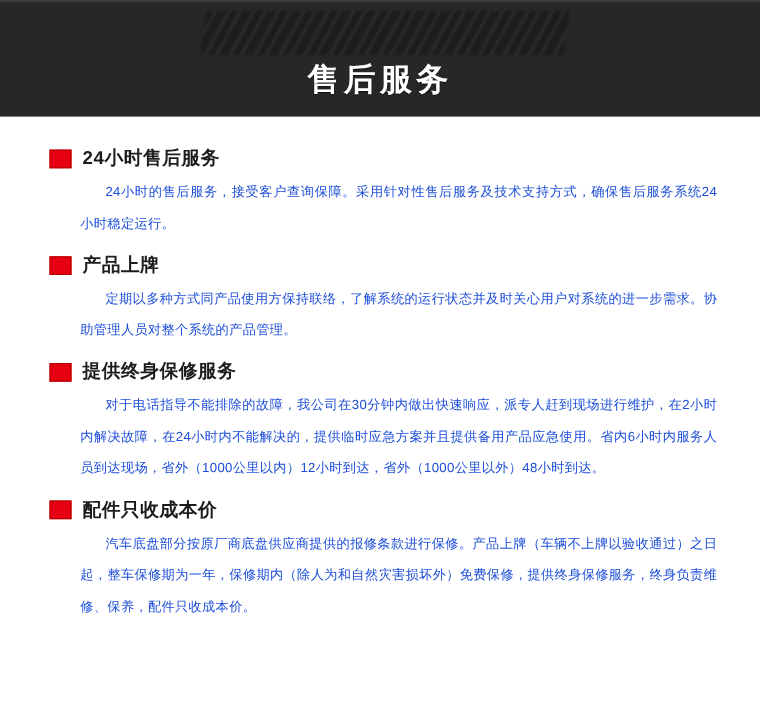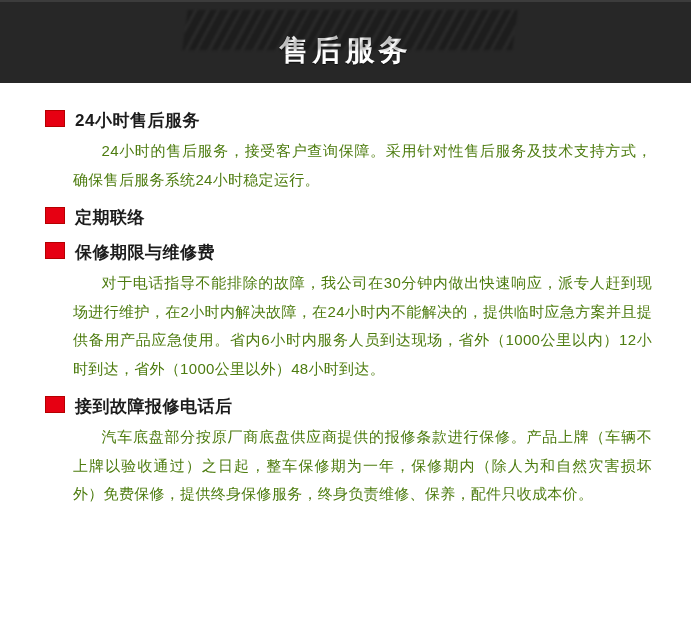--- a/index.html
+++ b/index.html
@@ -12,21 +12,21 @@
     width: 691px;
     height: 640px;
     background: #ffffff;
     font-family: "Liberation Sans", "DejaVu Sans", sans-serif;
     overflow: hidden;
   }
   
   .banner {
     position: relative;
     width: 691px;
-    height: 83px;
+    height: 106px;
     background: #272727;
     border-top: 2px solid #3c3c3c;
     box-sizing: border-box;
     display: flex;
     flex-direction: column;
     justify-content: flex-end;
     align-items: center;
   }
   .banner-watermark {
     position: absolute;
@@ -54,20 +54,21 @@
     line-height: 1;
     text-shadow: 0 1px 1px rgba(0,0,0,0.6);
   }
   
   .content {
     box-sizing: border-box;
     padding: 27px 39px 0 45px;
   }
   .sec-head {
     display: flex;
+    align-items: center;
     margin: 13px 0 5px 0;
   }
   .sec:first-child .sec-head {
     margin-top: 0;
   }
   .bullet {
     width: 20px;
     height: 17px;
     background: #e60012;
     border: 1px solid #b50000;
@@ -78,22 +79,22 @@
   .sec-title {
     margin: 0;
     font-size: 17px;
     font-weight: bold;
     color: #1c1c1c;
     line-height: 22px;
     letter-spacing: 0.5px;
   }
   .sec-para {
     margin: 0 0 0 28px;
-    font-size: 15px;
-    color: #4d7c0f;
+    font-size: 12px;
+    color: #1d4ed8;
     line-height: 28.5px;
     text-align: justify;
     text-indent: 1.9em;
     letter-spacing: 0.3px;
   }
   .sec-para + .sec-para {
     margin-top: 0;
     text-decoration: underline;
   }
 </style>
@@ -113,34 +114,35 @@
       <div class="sec-head">
         <span class="bullet"></span>
         <h2 class="sec-title">24小时售后服务</h2>
       </div>
       <p class="sec-para">24小时的售后服务，接受客户查询保障。采用针对性售后服务及技术支持方式，确保售后服务系统24小时稳定运行。</p>
     </section>
 
     <section class="sec">
       <div class="sec-head">
         <span class="bullet"></span>
-        <h2 class="sec-title">定期联络</h2>
+        <h2 class="sec-title">产品上牌</h2>
       </div>
+      <p class="sec-para">定期以多种方式同产品使用方保持联络，了解系统的运行状态并及时关心用户对系统的进一步需求。协助管理人员对整个系统的产品管理。</p>
     </section>
 
     <section class="sec">
       <div class="sec-head">
         <span class="bullet"></span>
-        <h2 class="sec-title">保修期限与维修费</h2>
+        <h2 class="sec-title">提供终身保修服务</h2>
       </div>
       <p class="sec-para">对于电话指导不能排除的故障，我公司在30分钟内做出快速响应，派专人赶到现场进行维护，在2小时内解决故障，在24小时内不能解决的，提供临时应急方案并且提供备用产品应急使用。省内6小时内服务人员到达现场，省外（1000公里以内）12小时到达，省外（1000公里以外）48小时到达。</p>
     </section>
 
     <section class="sec">
       <div class="sec-head">
         <span class="bullet"></span>
-        <h2 class="sec-title">接到故障报修电话后</h2>
+        <h2 class="sec-title">配件只收成本价</h2>
       </div>
       <p class="sec-para">汽车底盘部分按原厂商底盘供应商提供的报修条款进行保修。产品上牌（车辆不上牌以验收通过）之日起，整车保修期为一年，保修期内（除人为和自然灾害损坏外）免费保修，提供终身保修服务，终身负责维修、保养，配件只收成本价。</p>
     </section>
 
   </main>
 </div>
 
 </body></html>

